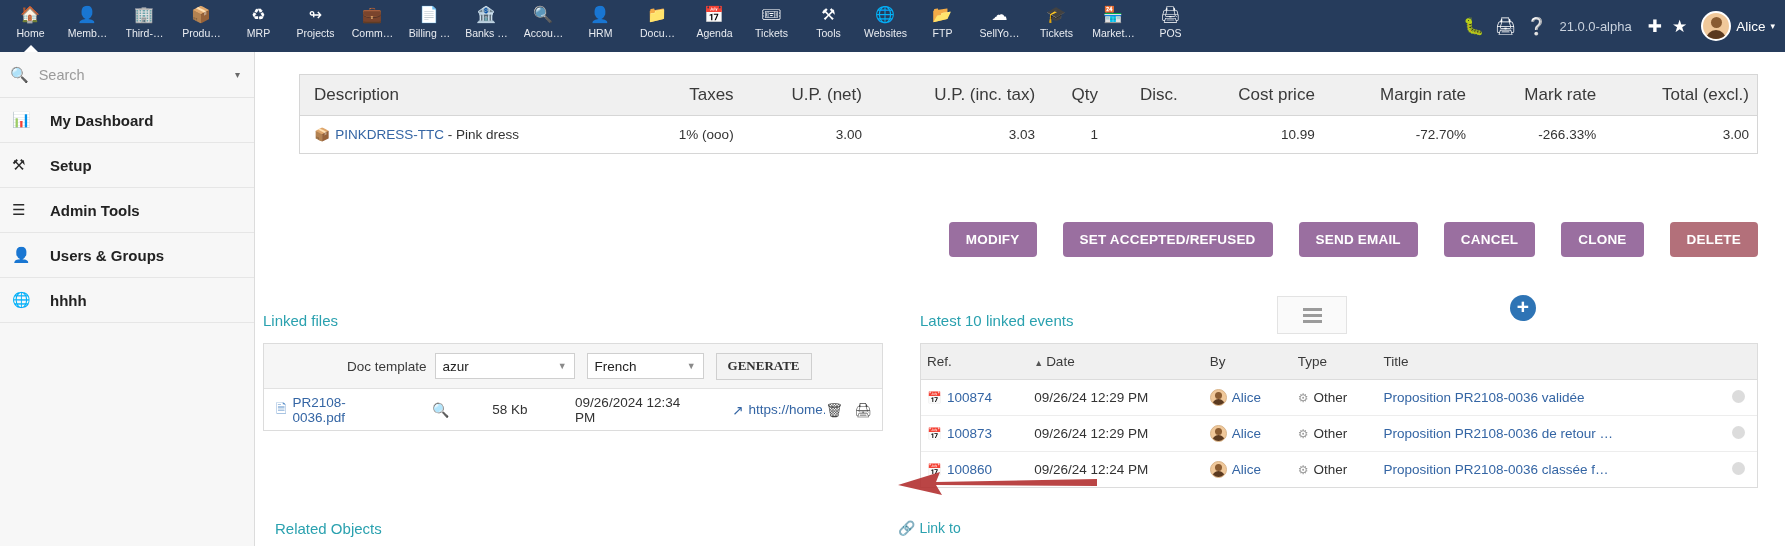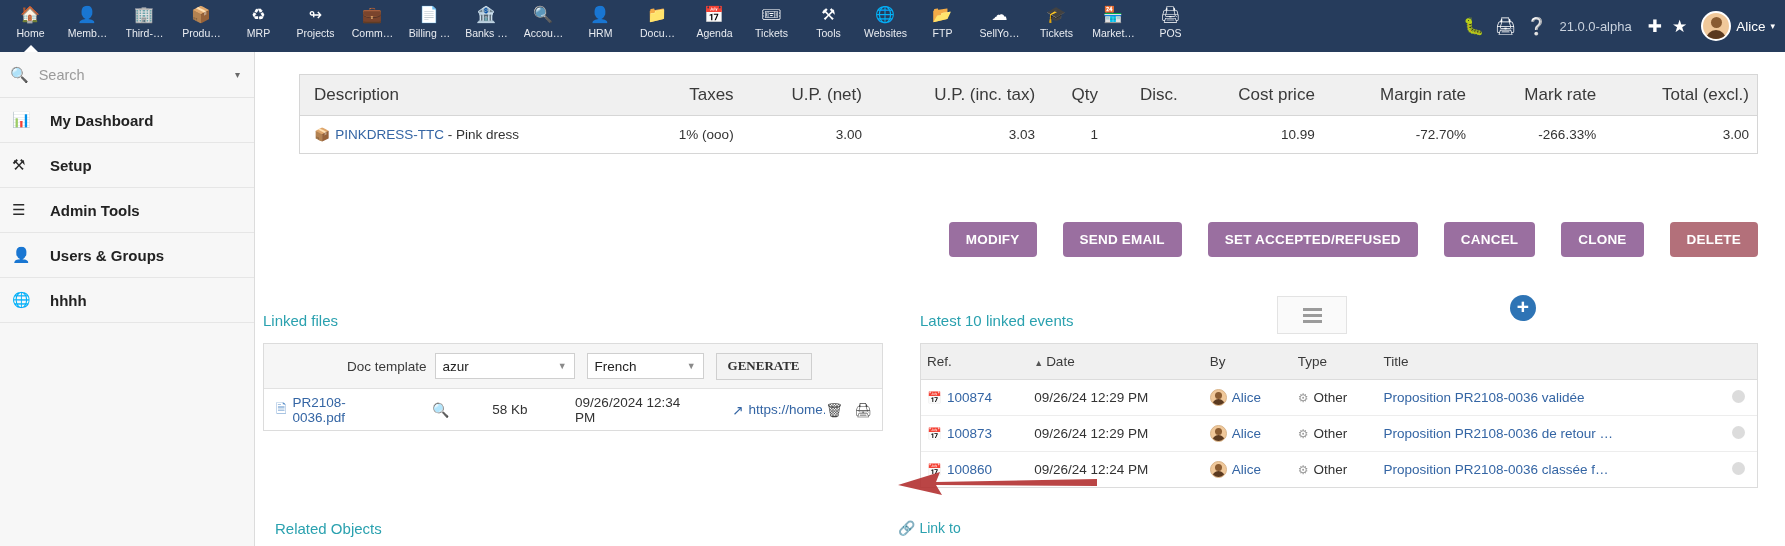--- a/index.html
+++ b/index.html
@@ -413,22 +413,22 @@
           <td>10.99</td>
           <td>-72.70%</td>
           <td>-266.33%</td>
           <td>3.00</td>
         </tr>
       </tbody>
   </table>
 
   <div class="actions">
     <button class="btn">MODIFY</button>
+    <button class="btn">SET ACCEPTED/REFUSED</button>
     <button class="btn">SEND EMAIL</button>
-    <button class="btn">SET ACCEPTED/REFUSED</button>
     <button class="btn">CANCEL</button>
     <button class="btn">CLONE</button>
     <button class="btn del">DELETE</button>
   </div>
 
   <div class="panel-title lf-head">Linked files</div>
   <div class="panel-title ev-head">Latest 10 linked events</div>
 
   <div class="burger-btn">
     <span></span>

